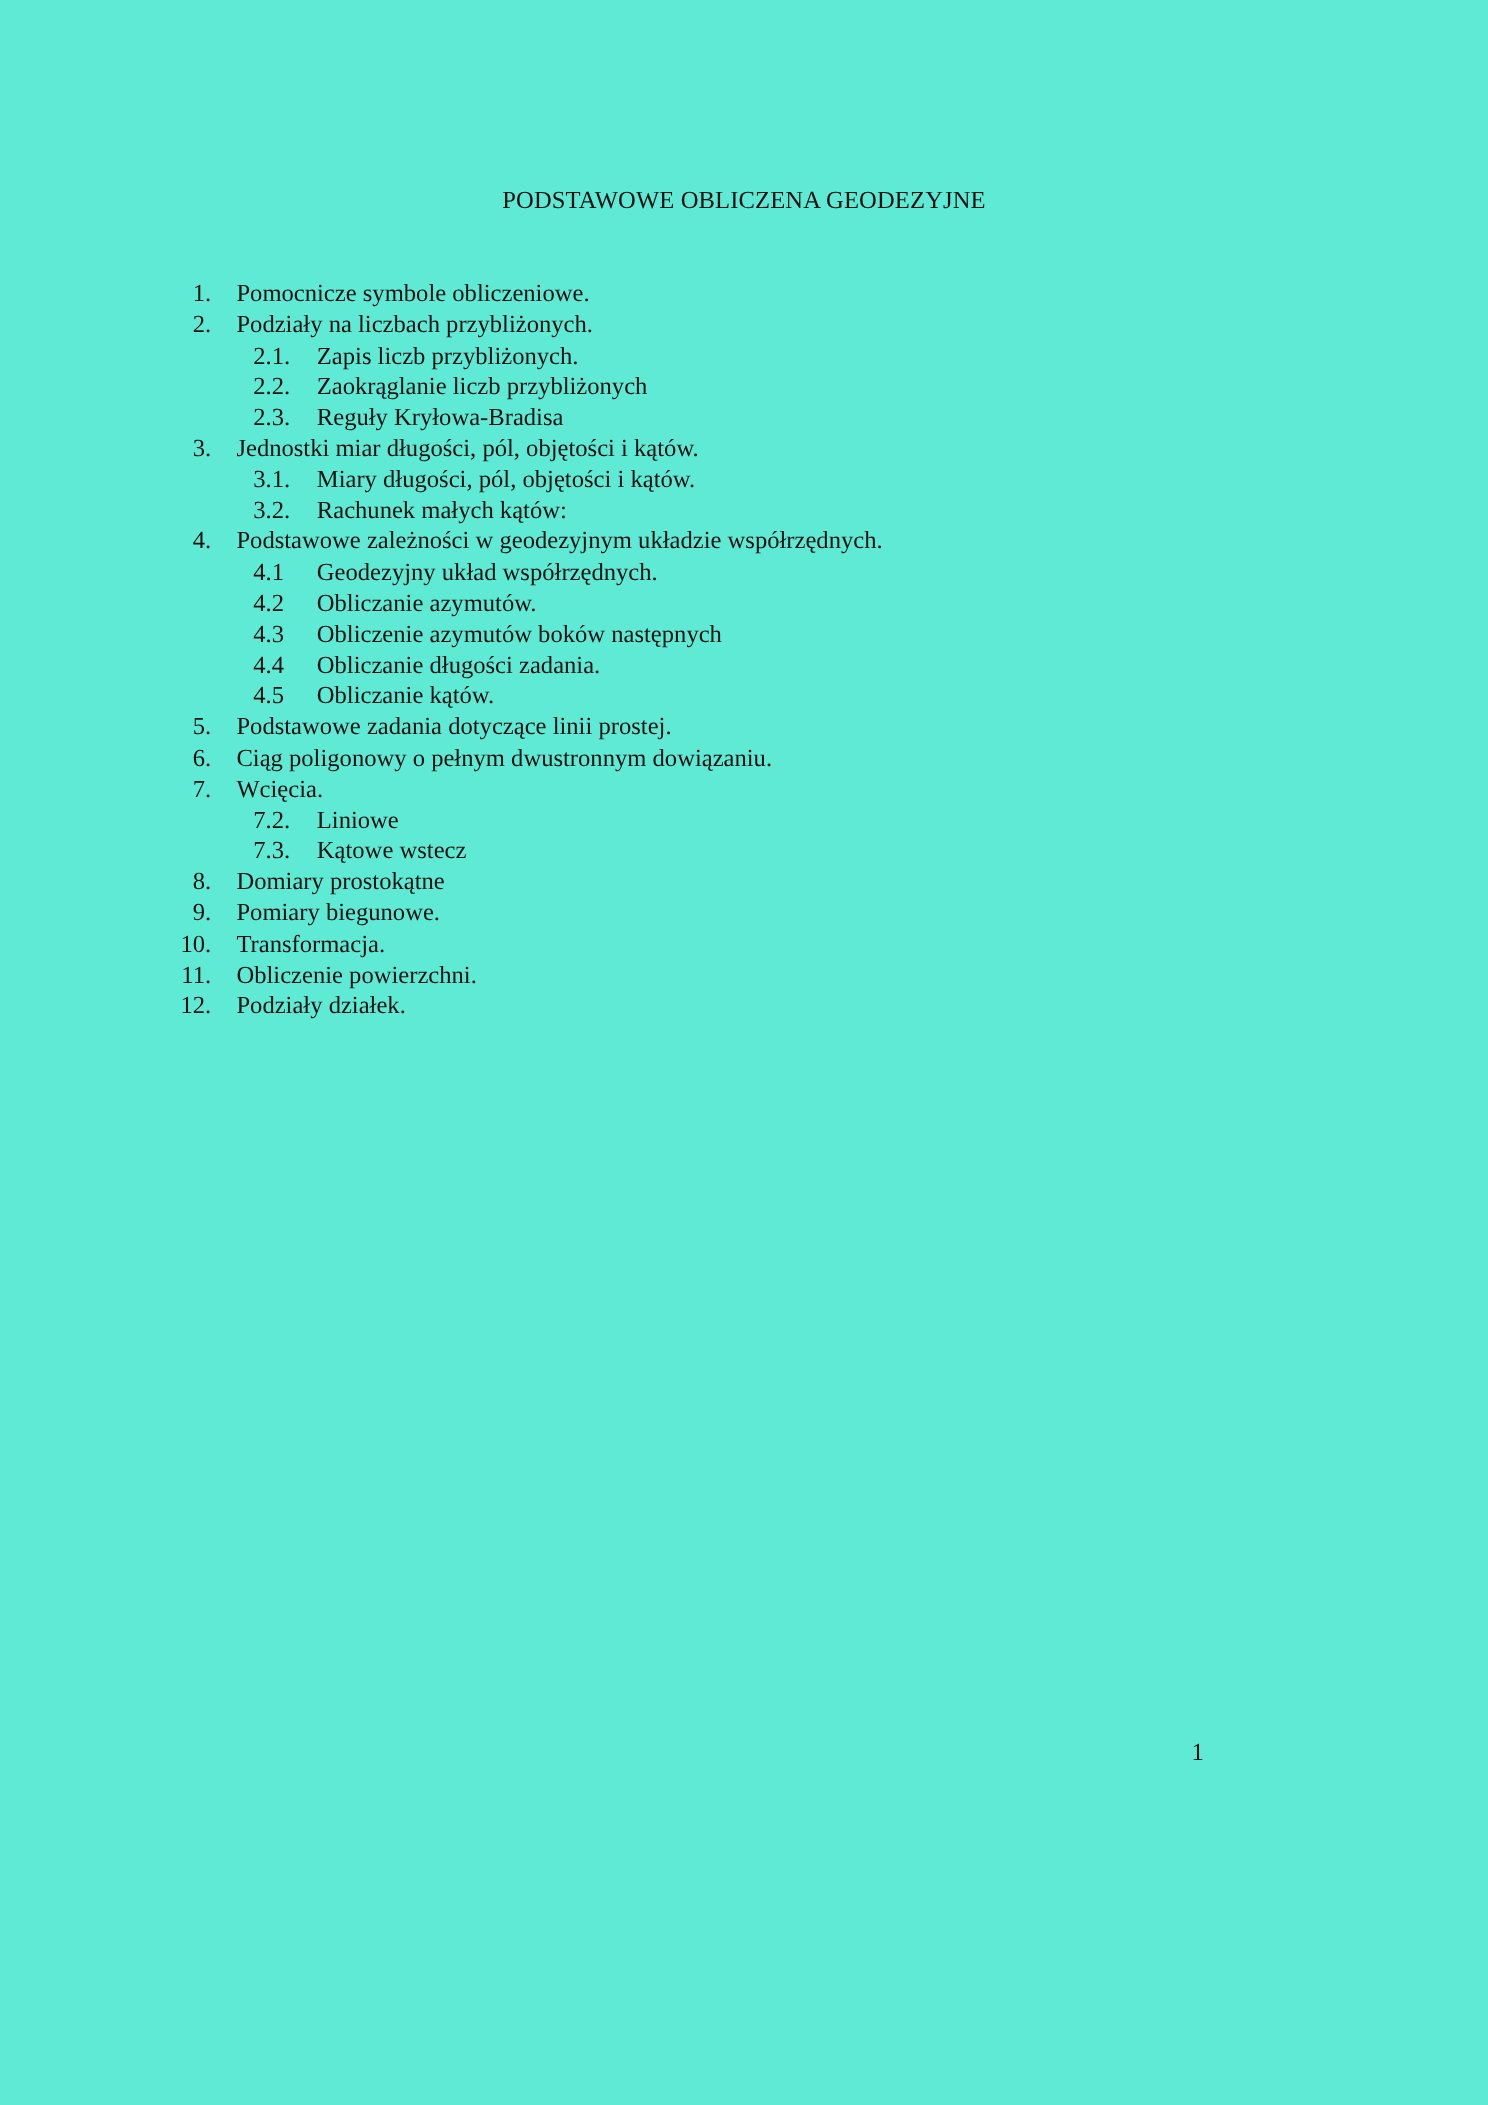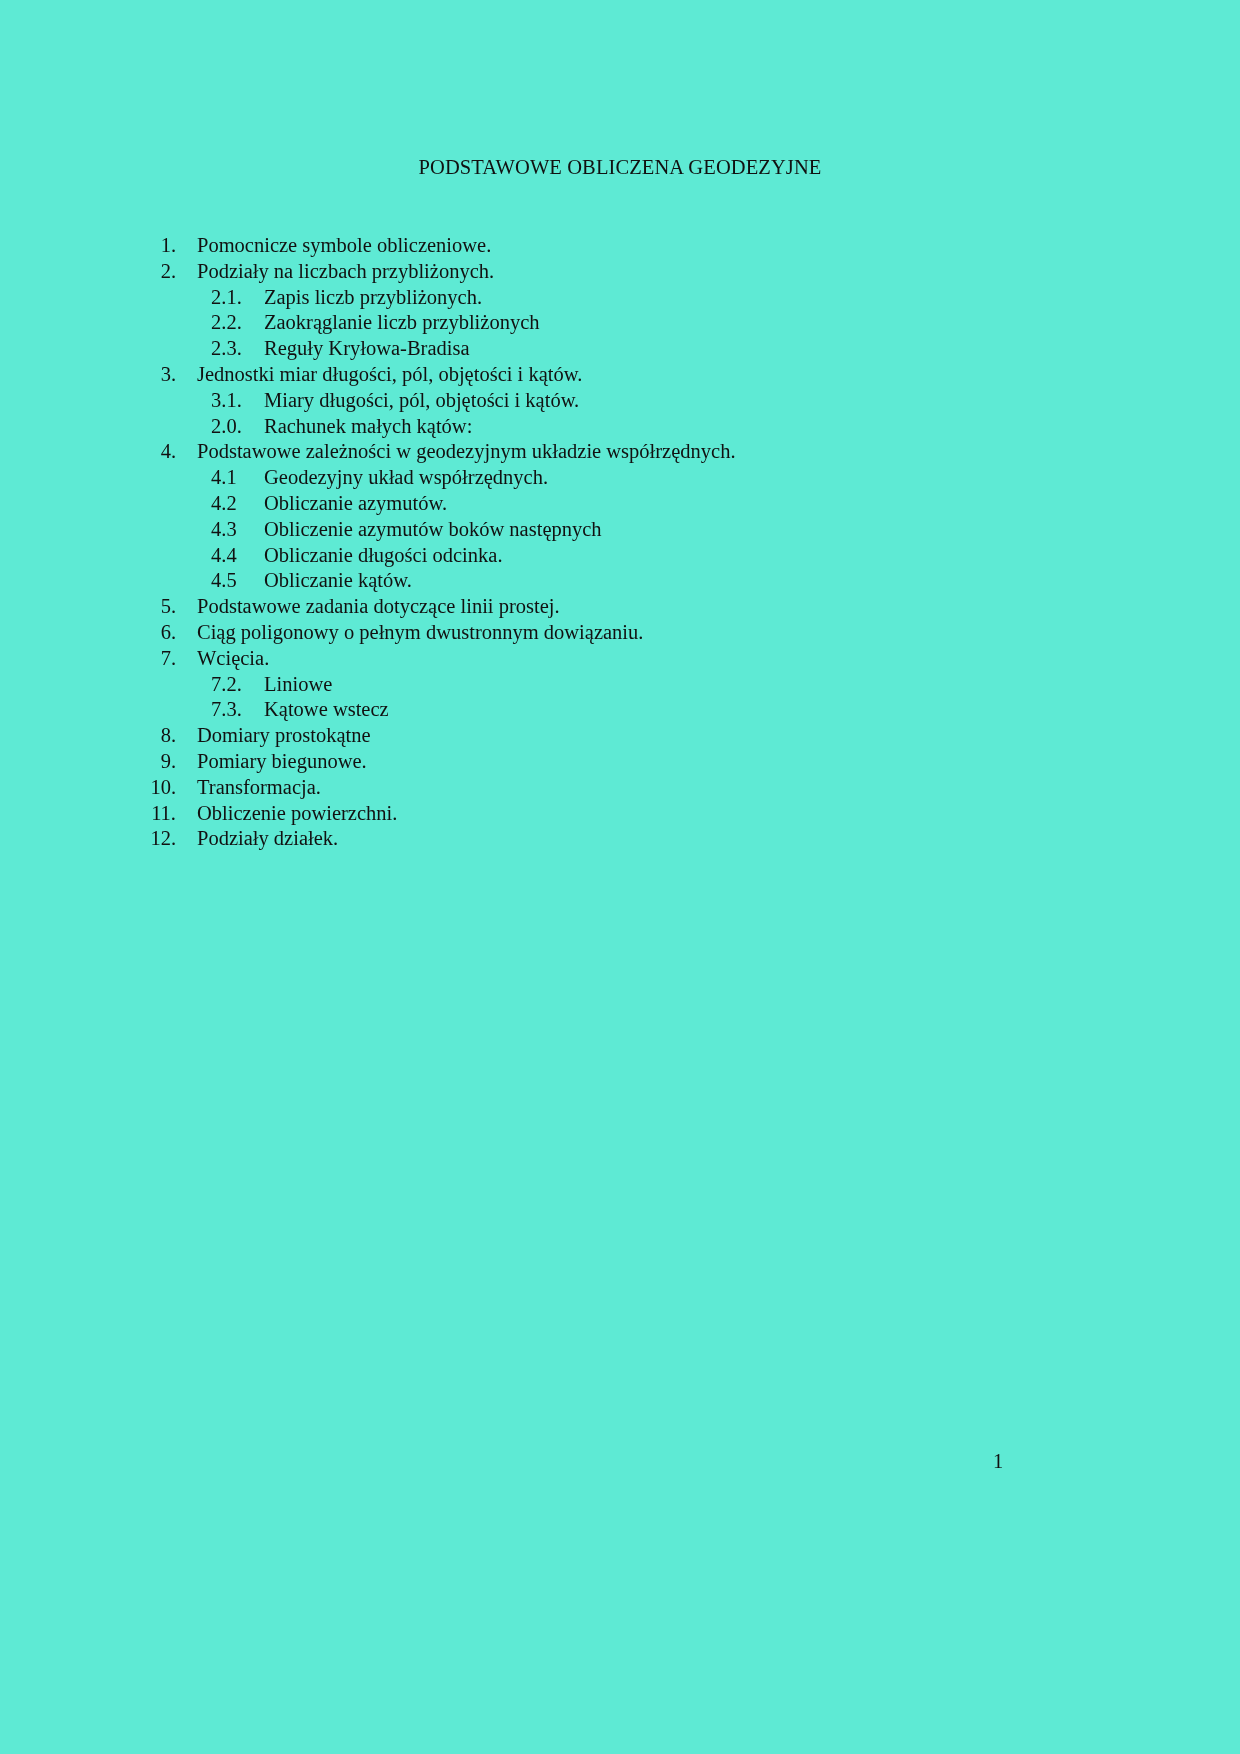--- a/index.html
+++ b/index.html
@@ -48,42 +48,42 @@
       </li>
     <li class="row lvl1">
         <span class="num">3.</span>
         <span class="label">Jednostki miar długości, pól, objętości i kątów.</span>
       </li>
     <li class="row lvl2">
         <span class="num">3.1.</span>
         <span class="label">Miary długości, pól, objętości i kątów.</span>
       </li>
     <li class="row lvl2">
-        <span class="num">2.0.</span>
+        <span class="num">3.2.</span>
         <span class="label">Rachunek małych kątów:</span>
       </li>
     <li class="row lvl1">
         <span class="num">4.</span>
         <span class="label">Podstawowe zależności w geodezyjnym układzie współrzędnych.</span>
       </li>
     <li class="row lvl2">
         <span class="num">4.1</span>
         <span class="label">Geodezyjny układ współrzędnych.</span>
       </li>
     <li class="row lvl2">
         <span class="num">4.2</span>
         <span class="label">Obliczanie azymutów.</span>
       </li>
     <li class="row lvl2">
         <span class="num">4.3</span>
         <span class="label">Obliczenie azymutów boków następnych</span>
       </li>
     <li class="row lvl2">
         <span class="num">4.4</span>
-        <span class="label">Obliczanie długości odcinka.</span>
+        <span class="label">Obliczanie długości zadania.</span>
       </li>
     <li class="row lvl2">
         <span class="num">4.5</span>
         <span class="label">Obliczanie kątów.</span>
       </li>
     <li class="row lvl1">
         <span class="num">5.</span>
         <span class="label">Podstawowe zadania dotyczące linii prostej.</span>
       </li>
     <li class="row lvl1">

